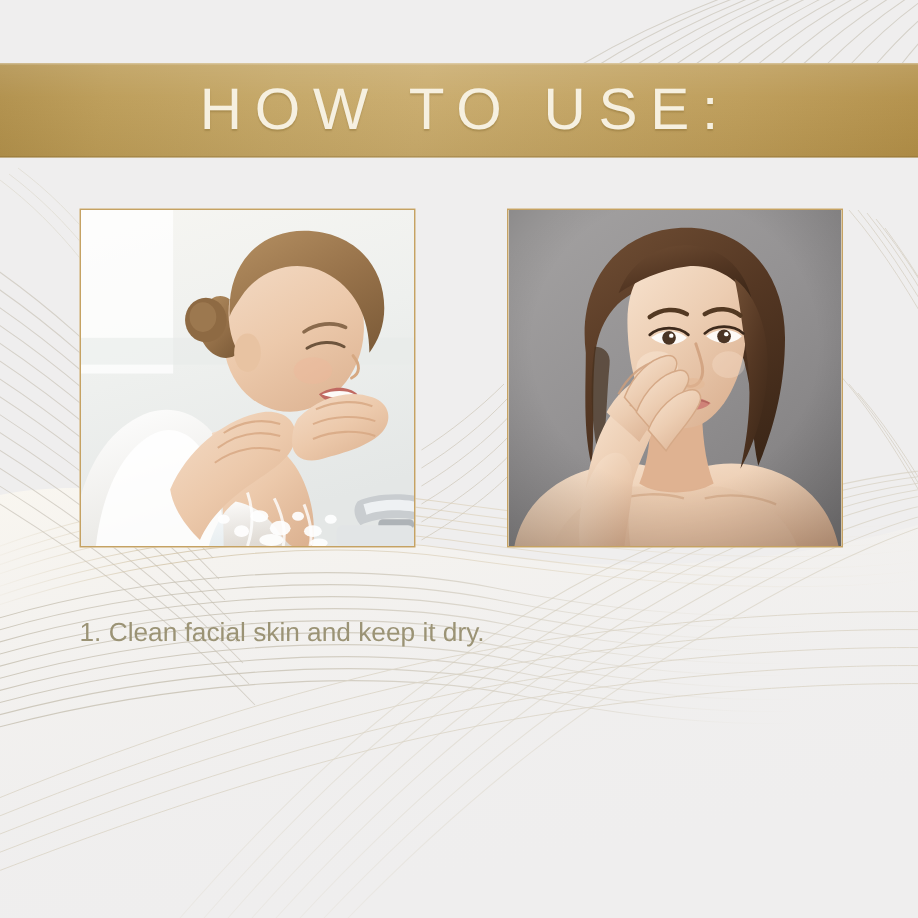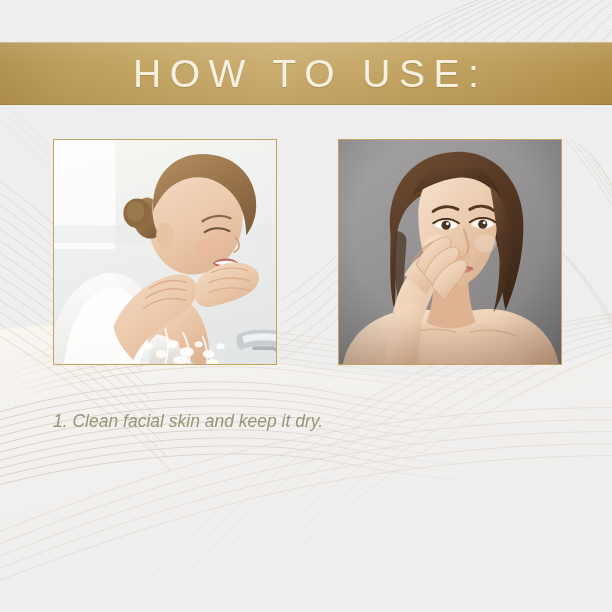--- a/index.html
+++ b/index.html
@@ -113,21 +113,20 @@
     z-index: 5;
     color: #9b9375;
     font-family: "Liberation Sans", sans-serif;
     font-size: 17.5px;
     line-height: 25px;
     font-weight: 400;
     -webkit-font-smoothing: antialiased;
   }
   .step {
     margin: 0;
-    font-style: italic;
   }
   .step-1 { margin-bottom: 28px; }
   .step-2 { width: 486px; }
 </style>
 </head>
 <body>
 
 <div class="banner">
 
   <svg class="bg-art" viewBox="0 0 612 612" preserveAspectRatio="none" aria-hidden="true">

